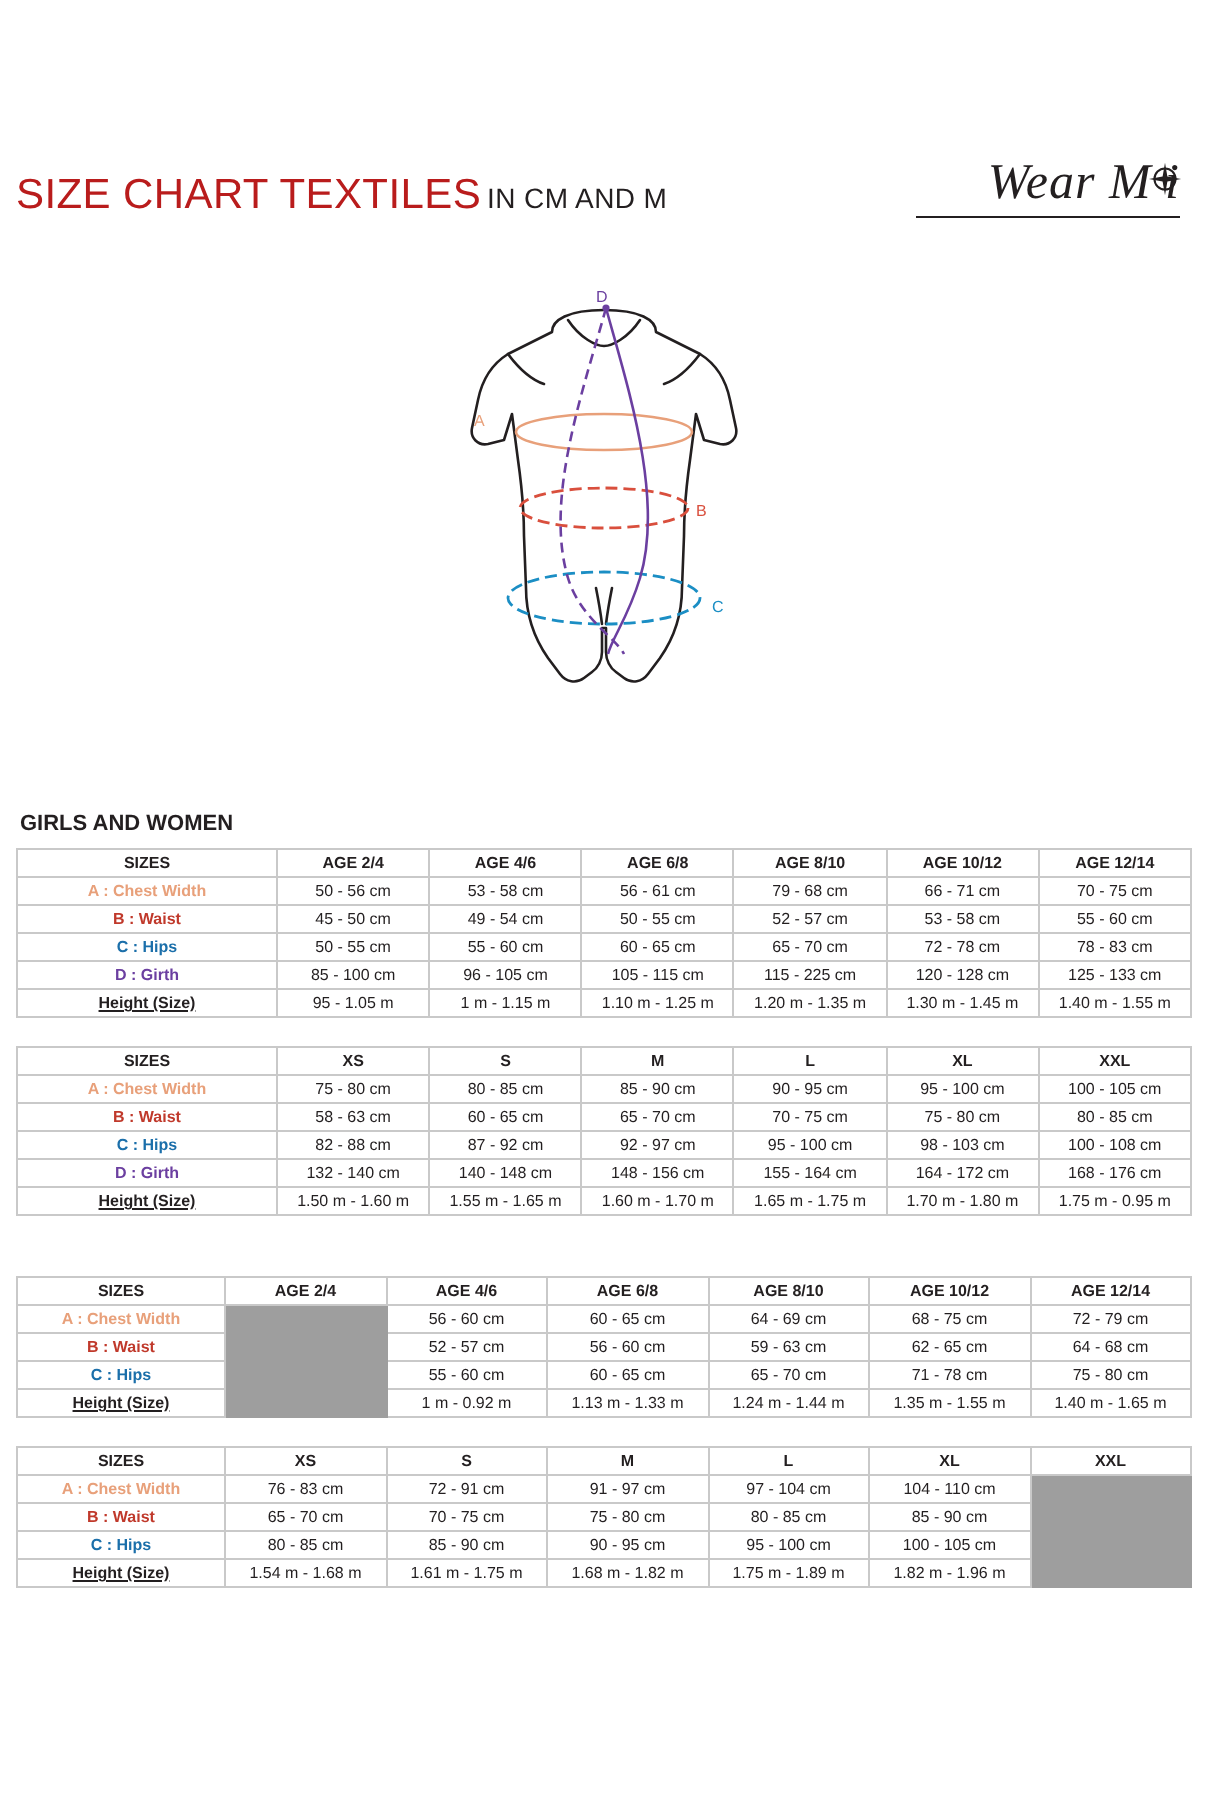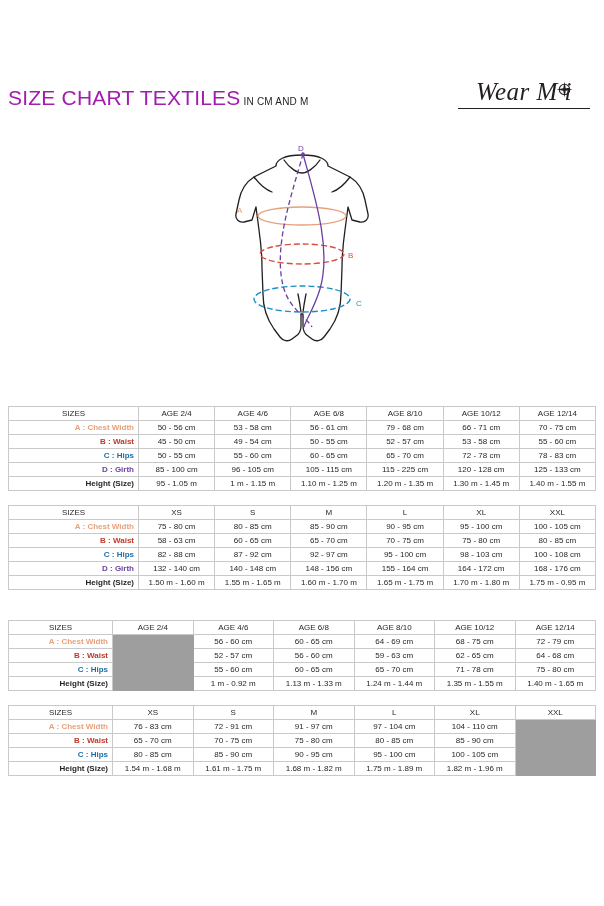--- a/index.html
+++ b/index.html
@@ -30,33 +30,33 @@
   }
   .title-wrap {
     position: absolute;
     left: 0;
     top: 8px;
     white-space: nowrap;
   }
   .title-main {
     font-size: 21px;
     letter-spacing: 0.2px;
-    color: #a21caf;
+    color: #b91c1c;
   }
   .title-sub {
-    font-size: 10px;
+    font-size: 14px;
     letter-spacing: 0.2px;
     color: #231f20;
     margin-left: 3px;
   }
   .logo {
     position: absolute;
     right: 6px;
     top: 0px;
-    text-align: center;
+    text-align: right;
   }
   .logo-text {
     font-family: "Liberation Serif", serif;
     font-size: 25px;
     font-style: italic;
     letter-spacing: 0.5px;
     color: #231f20;
     position: relative;
     display: inline-block;
   }
@@ -106,33 +106,33 @@
     height: 14px;
     padding: 0 4px;
     text-align: center;
     font-weight: normal;
     color: #231f20;
     line-height: 13px;
     white-space: nowrap;
     overflow: hidden;
   }
   th.sizes-head {
-    font-weight: normal;
+    font-weight: bold;
     font-size: 8px;
   }
   td.rowlabel {
-    text-align: right;
+    text-align: center;
     font-weight: bold;
     font-size: 8px;
   }
   td.rowlabel.chest { color: #e8a07a; font-weight: bold; }
   td.rowlabel.waist { color: #c0392b; }
   td.rowlabel.hips  { color: #1b6faa; }
   td.rowlabel.girth { color: #6b3fa0; }
-  td.rowlabel.height{ color: #231f20; }
+  td.rowlabel.height{ color: #231f20; text-decoration: underline; }
   td.empty-grey { background: #9e9e9e; border-color: #9e9e9e; }
 
   
   .t-girls td:first-child, .t-girls th:first-child { width: 130px; }
   .t-boys  td:first-child, .t-boys  th:first-child { width: 104px; }
 </style>
 </head>
 <body>
 
 <div class="page">
@@ -200,20 +200,21 @@
         <path d="M131 10 C120 50 100 105 112 145 C118 165 136 175 140 183" fill="none" stroke="#6b3fa0" stroke-width="1.3" stroke-dasharray="5 3"></path>
         <path d="M131 10 C142 50 160 105 148 145 C142 165 134 175 132 183" fill="none" stroke="#6b3fa0" stroke-width="1.3"></path>
         <circle cx="131" cy="10" r="1.8" fill="#6b3fa0"></circle>
         <text x="126" y="7" font-family="Liberation Sans, sans-serif" font-size="8" fill="#6b3fa0">D</text>
       </g>
     </svg>
   </div>
 
   <div id="sections-root">
       <div class="section sec-girls">
+        <div class="section-title">GIRLS AND WOMEN</div>
         <table class="t-girls">
           <thead>
             <tr>
               <th class="sizes-head">SIZES</th>
               <th class="sizes-head">AGE 2/4</th>
               <th class="sizes-head">AGE 4/6</th>
               <th class="sizes-head">AGE 6/8</th>
               <th class="sizes-head">AGE 8/10</th>
               <th class="sizes-head">AGE 10/12</th>
               <th class="sizes-head">AGE 12/14</th>

